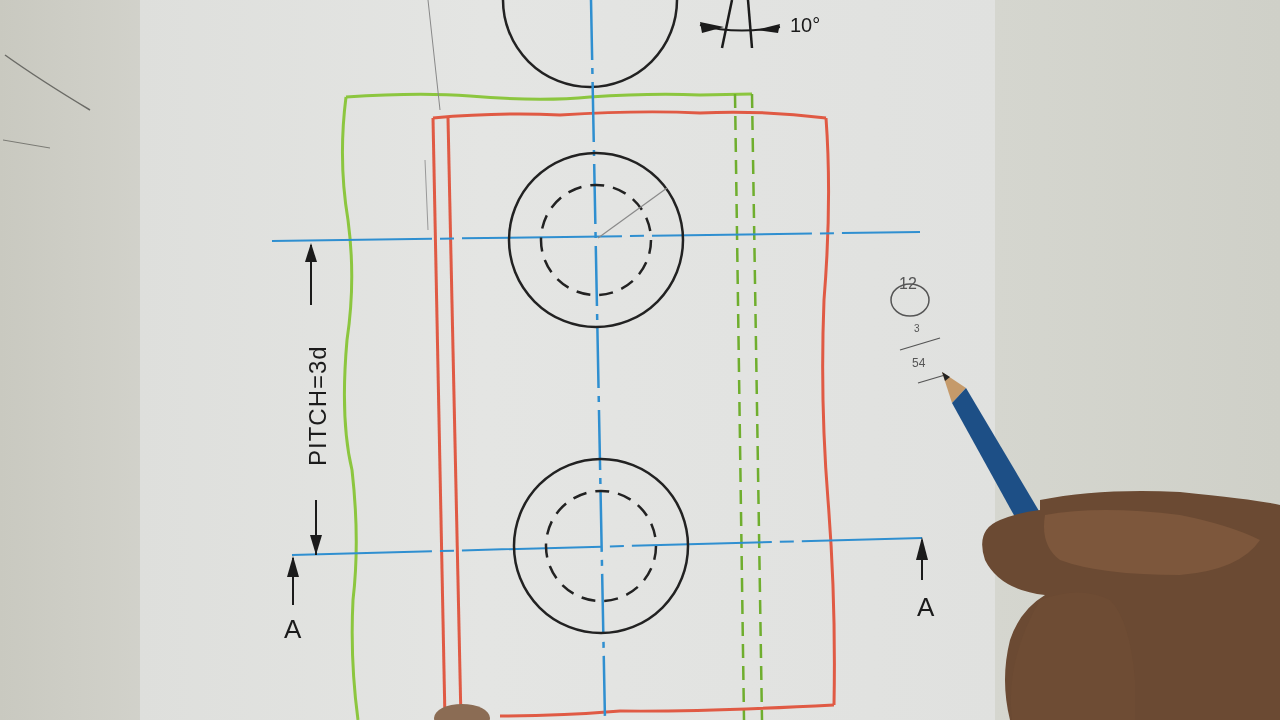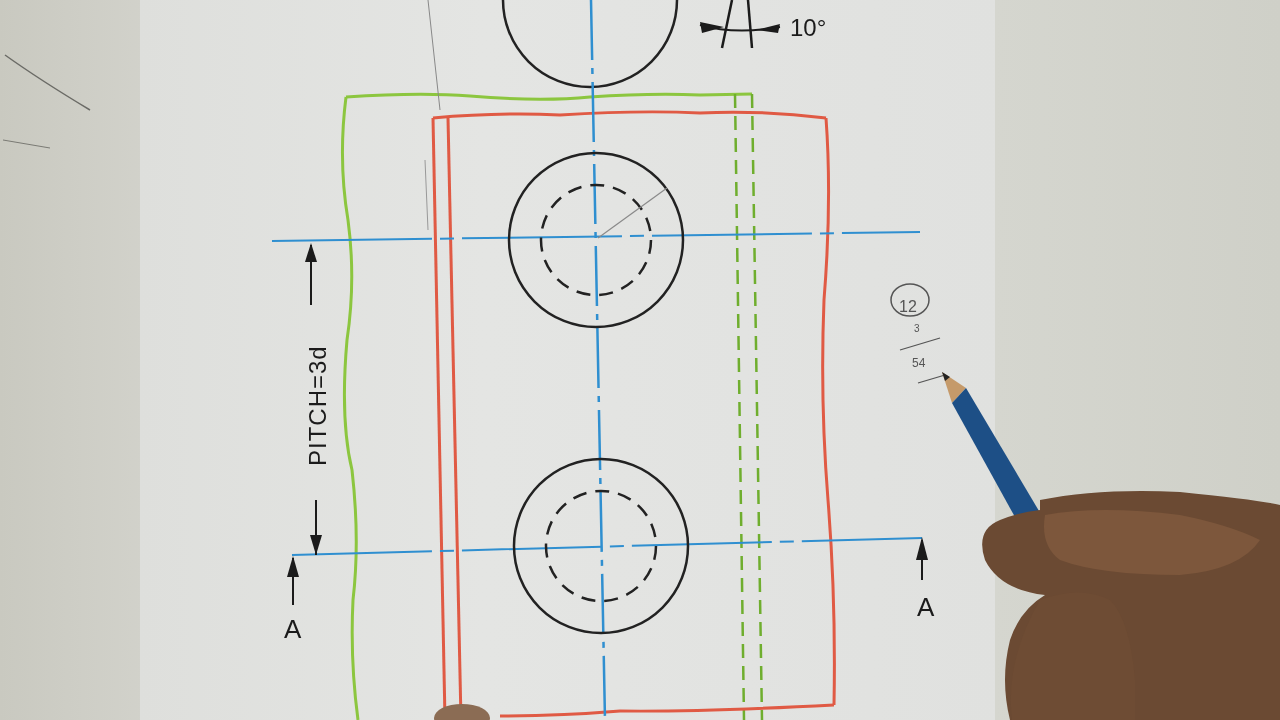--- a/index.html
+++ b/index.html
@@ -98,19 +98,19 @@
 
   <g>
     <path d="M1040 500 Q1100 488 1180 492 Q1260 500 1280 505 L1280 720 L1010 720 Q1000 680 1010 640 Q1020 610 1045 595 Q1000 590 985 560 Q975 530 1000 520 Q1020 512 1040 510 Z" fill="#6b4a33"></path>
     <path d="M1045 515 Q1100 505 1180 515 Q1230 525 1260 540 Q1240 570 1180 575 Q1100 575 1060 560 Q1040 545 1045 515 Z" fill="#7d573c"></path>
     <path d="M1040 600 Q1080 585 1110 600 Q1130 620 1135 680 L1135 720 L1012 720 Q1005 660 1040 600 Z" fill="#6e4c34"></path>
   </g>
 
   <ellipse cx="462" cy="718" rx="28" ry="14" fill="#8b6c54"></ellipse>
 </svg>
 
-<div class="label" style="left:790px;top:14px;font-size:24px;">10°</div>
+<div class="label" style="left:790px;top:14px;font-size:20px;">10°</div>
 <div class="label" style="left:258px;top:392px;font-size:24px;transform:rotate(-90deg);transform-origin:center;width:120px;text-align:center;letter-spacing:1px;">PITCH=3d</div>
 <div class="label" style="left:284px;top:614px;font-size:26px;">A</div>
 <div class="label" style="left:917px;top:592px;font-size:26px;">A</div>
-<div class="label" style="left:899px;top:298px;font-size:16px;color:#555;">12</div>
+<div class="label" style="left:899px;top:275px;font-size:16px;color:#555;">12</div>
 <div class="label" style="left:914px;top:323px;font-size:10px;color:#555;">3</div>
 <div class="label" style="left:912px;top:356px;font-size:12px;color:#555;">54</div>
 
 </body></html>

